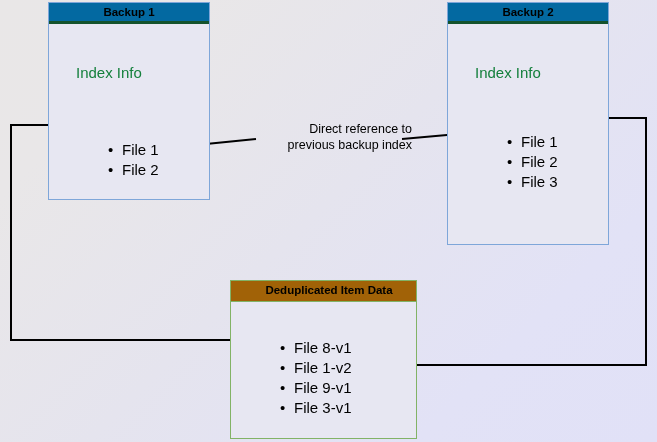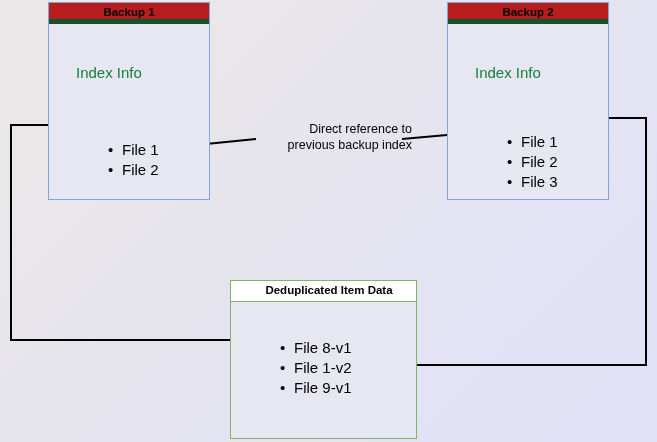--- a/index.html
+++ b/index.html
@@ -35,25 +35,25 @@
   .node.blue { border-color: #7ea6d9; }
   .node.green { border-color: #82b366; }
   .node-header {
     box-sizing: border-box;
     height: 21px;
     line-height: 19px;
     text-align: center;
     font-size: 11.5px;
     font-weight: bold;
     color: #000000;
-    background: #b91c1c;
-    border-bottom: 5px solid #14532d;
+    background: #0369a1;
+    border-bottom: 3px solid #14532d;
   }
   .node.green .node-header {
-    background: #ffffff;
+    background: #a16207;
     border-bottom: 1px solid #82b366;
     padding-left: 11px;
   }
   .node-body {
     position: relative;
     height: calc(100% - 21px);
   }
   .node-caption {
     position: absolute;
     font-size: 15px;
@@ -116,39 +116,40 @@
     <div class="node-header">Backup 1</div>
     <div class="node-body">
       <div class="node-caption" style="left:27px; top:40px;">Index Info</div>
       <ul class="item-list" style="left:52px; top:109px;">
         <li>File 1</li>
         <li>File 2</li>
       </ul>
     </div>
   </div>
 
-  <div class="node blue" style="left:447px; top:2px; width:162px; height:198px;">
+  <div class="node blue" style="left:447px; top:2px; width:162px; height:243px;">
     <div class="node-header">Backup 2</div>
     <div class="node-body">
       <div class="node-caption" style="left:27px; top:40px;">Index Info</div>
       <ul class="item-list" style="left:52px; top:101px;">
         <li>File 1</li>
         <li>File 2</li>
         <li>File 3</li>
       </ul>
     </div>
   </div>
 
   <div class="node green" style="left:230px; top:280px; width:187px; height:159px;">
     <div class="node-header">Deduplicated Item Data</div>
     <div class="node-body">
       <ul class="item-list" style="left:42px; top:29px;">
         <li>File 8-v1</li>
         <li>File 1-v2</li>
         <li>File 9-v1</li>
+        <li>File 3-v1</li>
       </ul>
     </div>
   </div>
 
   <div class="edge-label" style="left:246px; top:121px; width:166px;">Direct reference to
 previous backup index</div>
 
 </div>
 
 </body></html>

